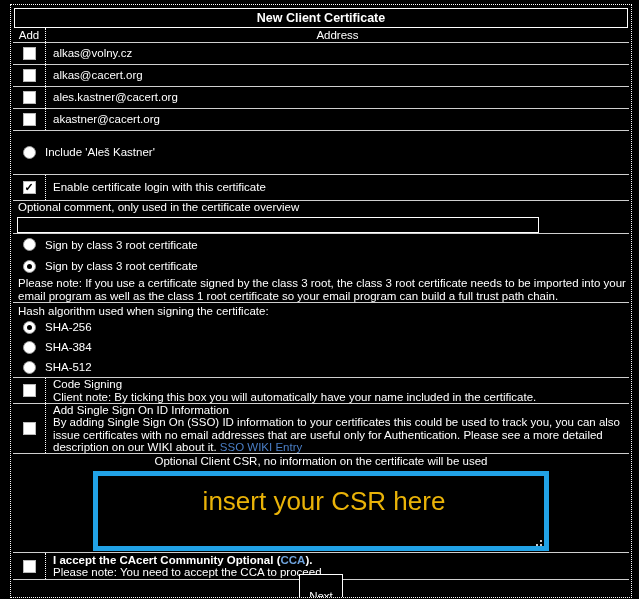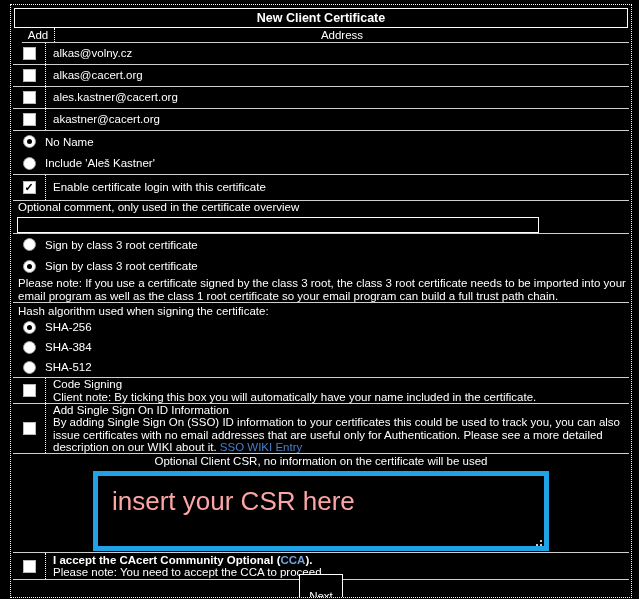--- a/index.html
+++ b/index.html
@@ -17,21 +17,21 @@
     border:1px solid #fff;box-sizing:border-box;height:20px;flex:0 0 20px;
     margin:0 1px;display:flex;align-items:center;justify-content:center;
     font-weight:bold;font-size:12.5px;
   }
   .row{display:flex;border-bottom:1px solid #cfcfcf;box-sizing:border-box;}
   .col-add{
     flex:0 0 32px;width:32px;border-right:1px dotted #fff;
     display:flex;align-items:center;justify-content:center;
   }
   .col-main{flex:1;padding:2px 4px 2px 7px;display:flex;flex-direction:column;justify-content:center;}
-  .hdr{height:15px;flex:0 0 15px;margin-left:9px;}
+  .hdr{height:15px;flex:0 0 15px;}
   .hdr .col-add{font-size:11.5px;}
   .hdr .col-main{align-items:center;padding:0;}
   .email-row{height:22px;flex:0 0 22px;}
   .full{border-bottom:1px solid #cfcfcf;box-sizing:border-box;display:flex;flex-direction:column;justify-content:center;}
   
   .cb{width:13px;height:13px;background:#fff;display:inline-block;box-sizing:border-box;border:1px solid #b9b9b9;}
   .cb.checked::after{
     content:"\2713";display:block;color:#000;font-weight:bold;
     font-size:11px;line-height:11px;text-align:center;
   }
@@ -45,23 +45,23 @@
   a.cca-link{color:#6fa3dc;}
   .comment-input{
     background:#000;border:1px solid #fff;color:#fff;width:516px;height:13px;
     margin:3px 0 4px 4px;font-family:"Liberation Sans",sans-serif;font-size:11.5px;
   }
   .csr-label-row{height:15px;flex:0 0 15px;align-items:center;}
   .csr-row{height:84px;flex:0 0 84px;align-items:center;}
   .csr-wrap{position:relative;width:456px;margin:0 auto;}
   .csr-textarea{
     display:block;box-sizing:border-box;width:456px;height:80px;
-    background:#000;border:5px solid #21a2e6;color:#fca5a5;
+    background:#000;border:5px solid #21a2e6;color:#eab308;
     font-family:"Liberation Sans",sans-serif;font-size:26px;line-height:30px;
-    padding:10px 8px 0 14px;resize:none;overflow:hidden;outline:none;
+    padding:10px 8px 0 14px;resize:none;overflow:hidden;outline:none;text-align:center;
   }
   .grip{position:absolute;right:7px;bottom:5px;}
   .bold{font-weight:bold;}
   .next-row{flex:0 0 19px;height:19px;display:flex;align-items:center;justify-content:center;border-bottom:none;}
   .next-btn{
     background:#000;color:#fff;border:1px solid #fff;font-family:"Liberation Sans",sans-serif;
     font-size:11.5px;line-height:12px;padding:15px 9px 2px 9px;cursor:pointer;
   }
   .addr-center{text-align:center;}
 </style>
@@ -96,24 +96,20 @@
     <div class="col-main">ales.kastner@cacert.org</div>
   </div>
   <div class="row email-row">
     <div class="col-add">
         <span class="cb"></span>
       </div>
     <div class="col-main">akastner@cacert.org</div>
   </div>
 
   <div class="full" style="flex:0 0 44px;height:44px;">
-    <div class="radio-line">
-      <span class="radio checked"></span>
-      <span class="lbl">No Name</span>
-    </div>
     <div class="radio-line">
       <span class="radio"></span>
       <span class="lbl">Include 'Aleš Kastner'</span>
     </div>
   </div>
 
   <div class="row" style="flex:0 0 26px;height:26px;">
     <div class="col-add">
         <span class="cb checked"></span>
       </div>

